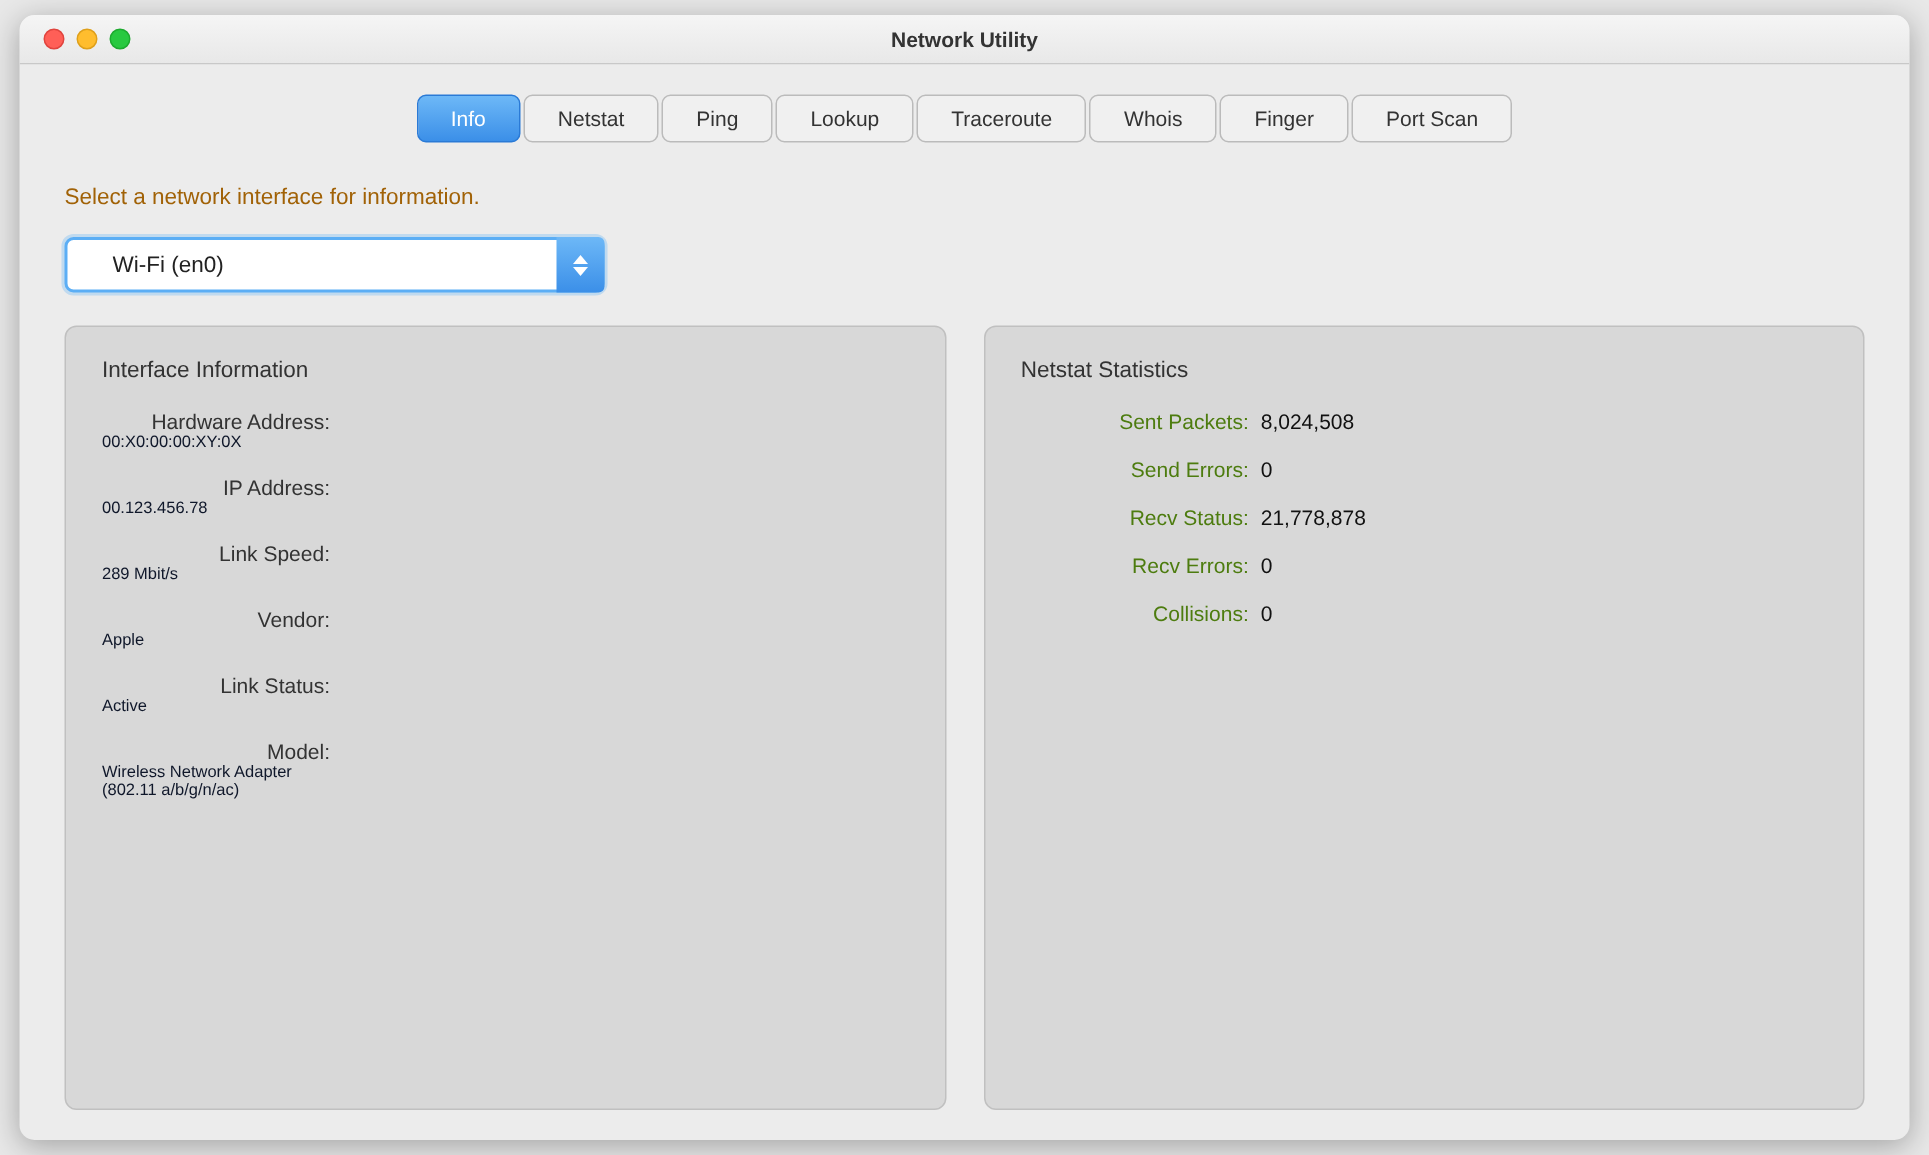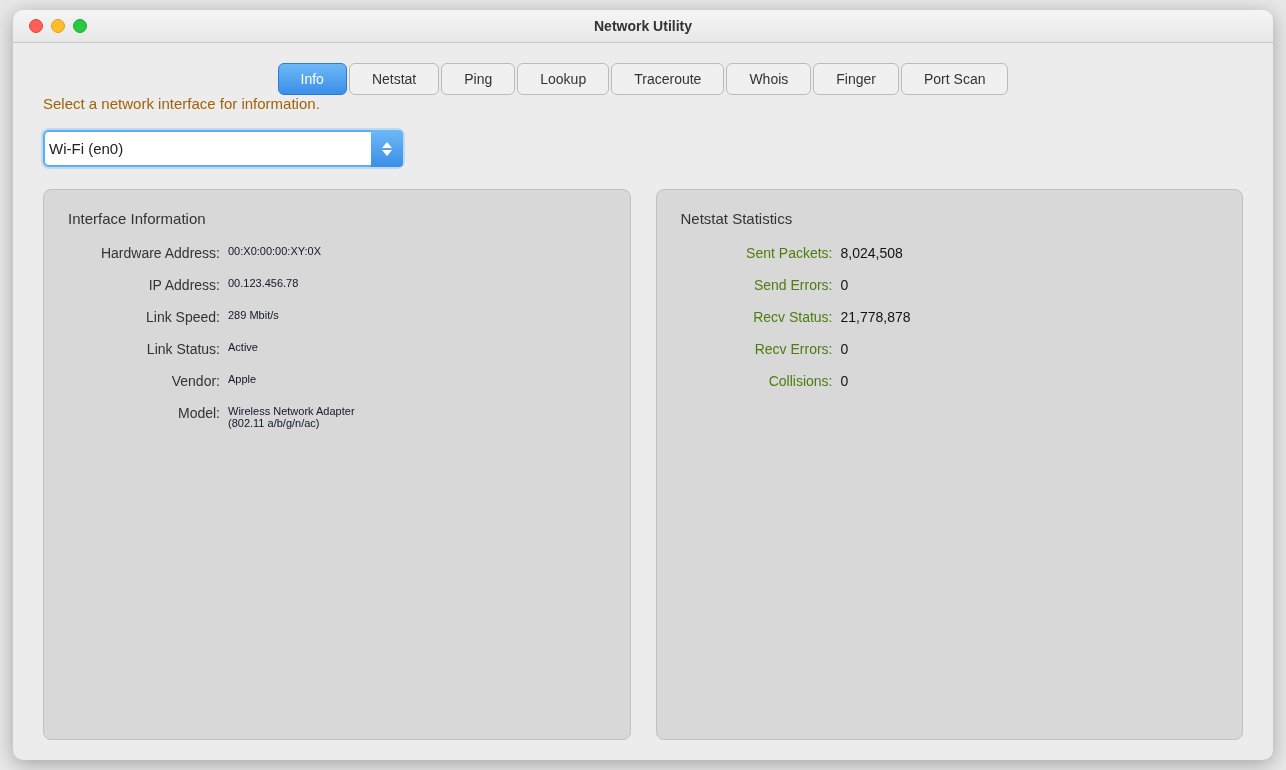--- a/index.html
+++ b/index.html
@@ -82,20 +82,21 @@
     .content {
       flex: 1;
       padding: 20px 30px;
       display: flex;
       flex-direction: column;
     }
 
     .tab-bar {
       display: flex;
       gap: 2px;
+      margin-bottom: 28px;
       justify-content: center;
       align-items: center;
     }
 
     .tab {
       padding: 7px 22px;
       font-size: 14px;
       color: #333;
       cursor: pointer;
       border: 1px solid #bbb;
@@ -118,21 +119,21 @@
     }
 
     .select-wrapper {
       position: relative;
       width: 360px;
       margin-bottom: 22px;
     }
 
     .interface-select {
       width: 100%;
-      padding: 8px 36px 8px 4px;
+      padding: 8px 36px 8px 30px;
       font-size: 15px;
       color: #222;
       background: white;
       border: 2px solid #5baef5;
       border-radius: 6px;
       appearance: none;
       -webkit-appearance: none;
       cursor: pointer;
       outline: none;
       box-shadow: 0 0 0 2px rgba(91, 174, 245, 0.3);
@@ -192,20 +193,21 @@
 
     .info-table {
       display: flex;
       flex-direction: column;
       gap: 16px;
     }
 
     .info-row {
       display: flex;
       align-items: flex-start;
+      flex-direction: column;
     }
 
     .info-label {
       font-size: 14px;
       color: #333;
       font-weight: 400;
       text-align: right;
       min-width: 160px;
       padding-right: 8px;
     }
@@ -282,26 +284,26 @@
           </div>
           <div class="info-row">
             <span class="info-label">IP Address:</span>
             <span class="info-value">00.123.456.78</span>
           </div>
           <div class="info-row">
             <span class="info-label">Link Speed:</span>
             <span class="info-value">289 Mbit/s</span>
           </div>
           <div class="info-row">
+            <span class="info-label">Vendor:</span>
+            <span class="info-value">Apple</span>
+          </div>
+          <div class="info-row">
             <span class="info-label">Link Status:</span>
             <span class="info-value">Active</span>
-          </div>
-          <div class="info-row">
-            <span class="info-label">Vendor:</span>
-            <span class="info-value">Apple</span>
           </div>
           <div class="info-row">
             <span class="info-label">Model:</span>
             <span class="info-value">Wireless Network Adapter<br>(802.11 a/b/g/n/ac)</span>
           </div>
         </div>
       </div>
 
       <div class="panel">
         <div class="panel-title">Netstat Statistics</div>

